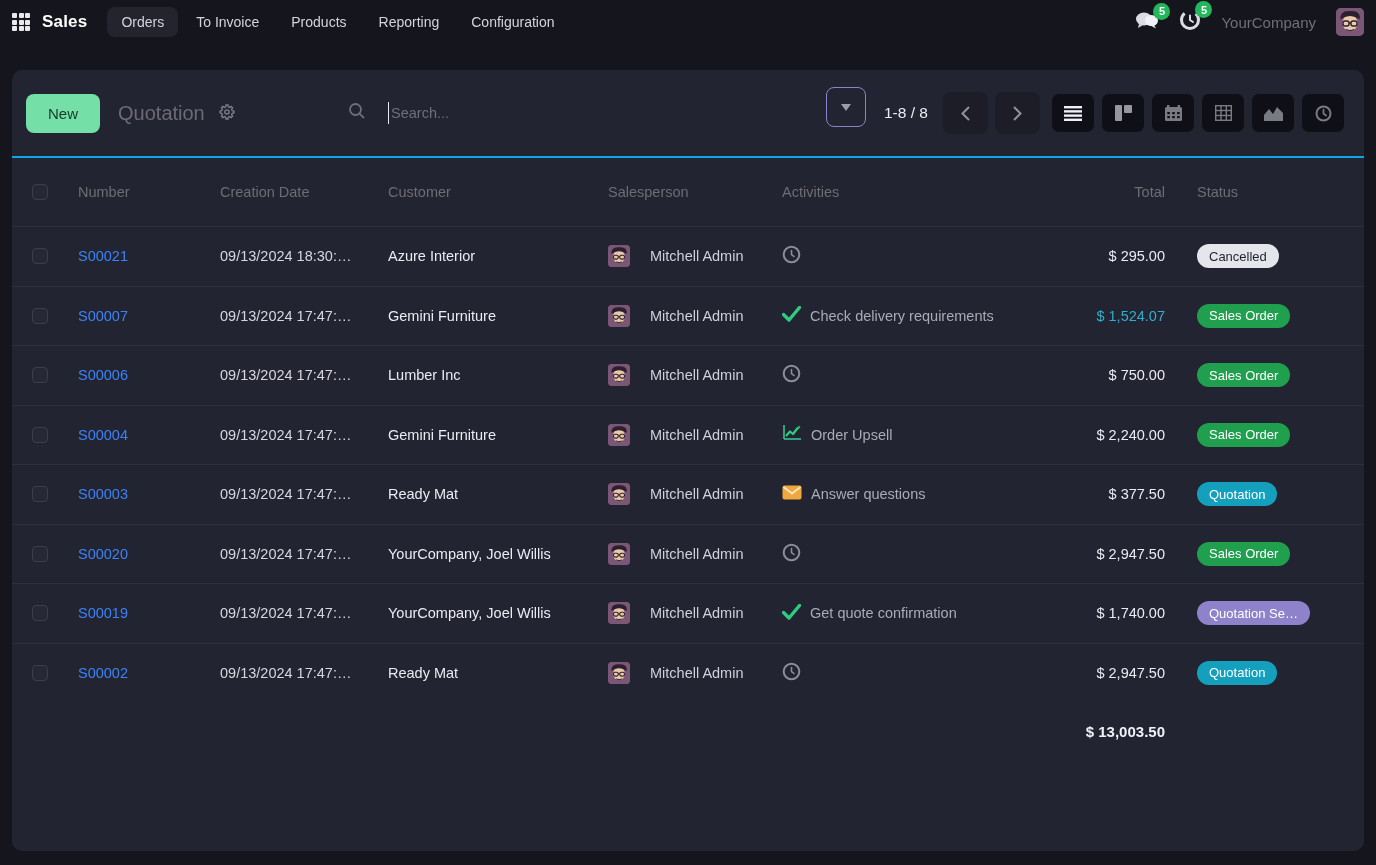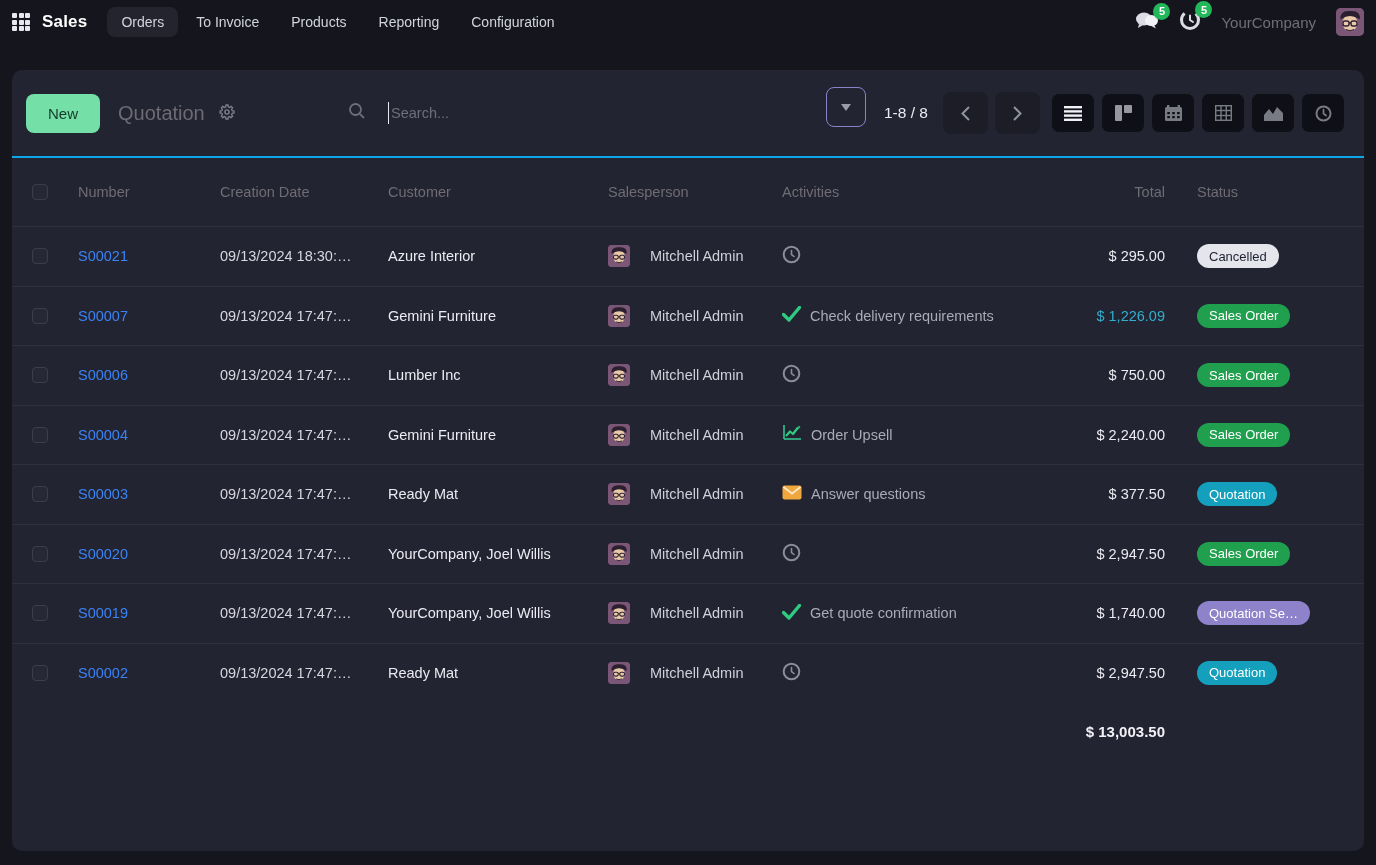--- a/index.html
+++ b/index.html
@@ -347,21 +347,21 @@
             </svg>
           </span>
       <span>Mitchell Admin</span>
     </div>
     <div class="cell act-cell">
       <span><svg width="19" height="16" viewBox="0 0 19 16">
               <path d="M1.5 8.5 L7 14 L17.5 1.5" fill="none" stroke="#2ecc80" stroke-width="3.4" stroke-linecap="round" stroke-linejoin="round"></path>
             </svg></span>
       <span>Check delivery requirements</span>
     </div>
-    <div class="cell right amount cyan">$ 1,226.09</div>
+    <div class="cell right amount cyan">$ 1,524.07</div>
     <div class="cell">
       <span class="badge" style="background:#20a04e;color:#ffffff">Sales Order</span>
     </div>
     <div></div>
       </div>
       <div class="grid-row t-row">
     <div class="cell center">
           <div class="checkbox"></div>
         </div>
     <div class="cell num">S00006</div>

